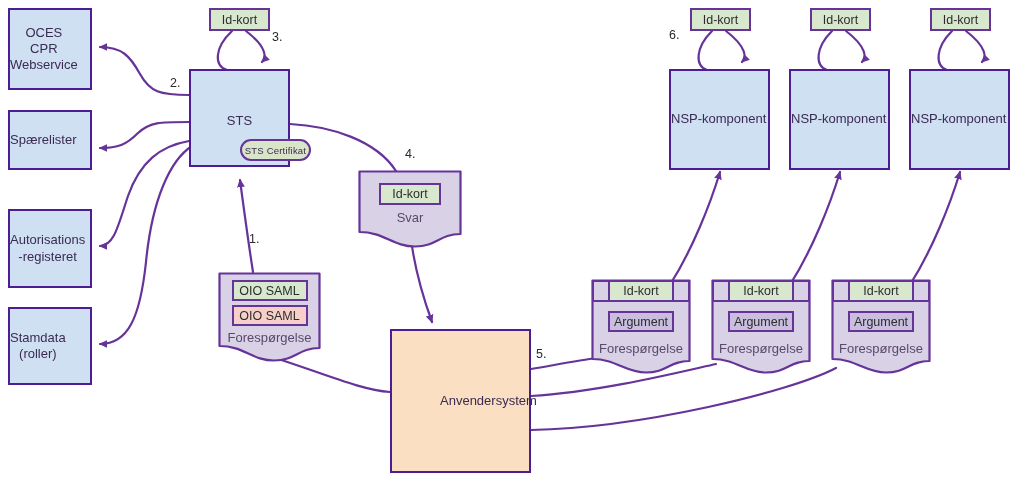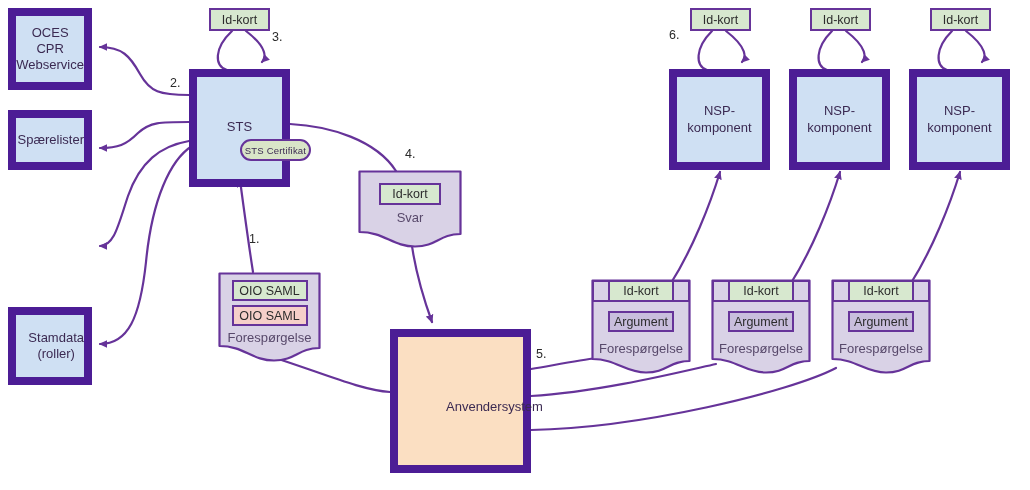--- a/index.html
+++ b/index.html
@@ -20,24 +20,24 @@
   svg.layer {
     position: absolute;
     left: 0; top: 0;
     width: 1030px;
     height: 490px;
     pointer-events: none;
   }
   .node {
     position: absolute;
     box-sizing: border-box;
-    border: 8px solid #4c1d95;
-    display: flex;
-    align-items: center;
-    justify-content: flex-end;
+    border: 2px solid #4c1d95;
+    display: flex;
+    align-items: center;
+    justify-content: flex-start;
     text-align: center;
     color: #3b2a52;
     font-size: 13px;
     line-height: 1.25;
   }
   .box-blue {
     background: #cfe0f3;
   }
   .box-orange {
     background: #fbdfc2;
@@ -185,31 +185,35 @@
   <div class="node box-blue" style="left:8px; top:8px; width:84px; height:82px;">
     <span class="node-label">OCES
 CPR
 Webservice</span>
   </div>
 
   <div class="node box-blue" style="left:8px; top:110px; width:84px; height:60px;">
     <span class="node-label">Spærelister</span>
   </div>
 
+  <div class="node box-blue" style="left:8px; top:209px; width:84px; height:79px;">
+    <span class="node-label">Autorisations
+-registeret</span>
+  </div>
 
   <div class="node box-blue" style="left:8px; top:307px; width:84px; height:78px;">
     <span class="node-label">Stamdata
 (roller)</span>
   </div>
 
   <div class="tag" style="left:209px; top:8px; width:61px; height:23px;">
     <span>Id-kort</span>
   </div>
 
-  <div class="node box-blue" style="left:189px; top:69px; width:101px; height:118px; position:absolute; display:block;padding-left:40px;">
+  <div class="node box-blue" style="left:189px; top:69px; width:101px; height:98px; position:absolute; display:block;padding-left:40px;">
     <div style="position:absolute; left:0; right:0; top:42px; text-align:center; font-size:13px; color:#3b2a52;">STS</div>
   </div>
   <div class="cert" style="left:204px; top:139px; width:71px; height:22px;margin-left:36px;">
     <span>STS  Certifikat</span>
   </div>
 
   <div class="doc" style="left:218px; top:272px; width:103px; height:90px;">
     <svg width="103" height="90" viewBox="0 0 103 90">
       <path d="M1.5,1.5 L101.5,1.5 L101.5,76 C80,76 78,88.5 56,88.5 C34,88.5 26,74 1.5,74 Z" fill="#d9d2e6" stroke="#663399" stroke-width="2.2" stroke-linejoin="round"></path>
     </svg>

